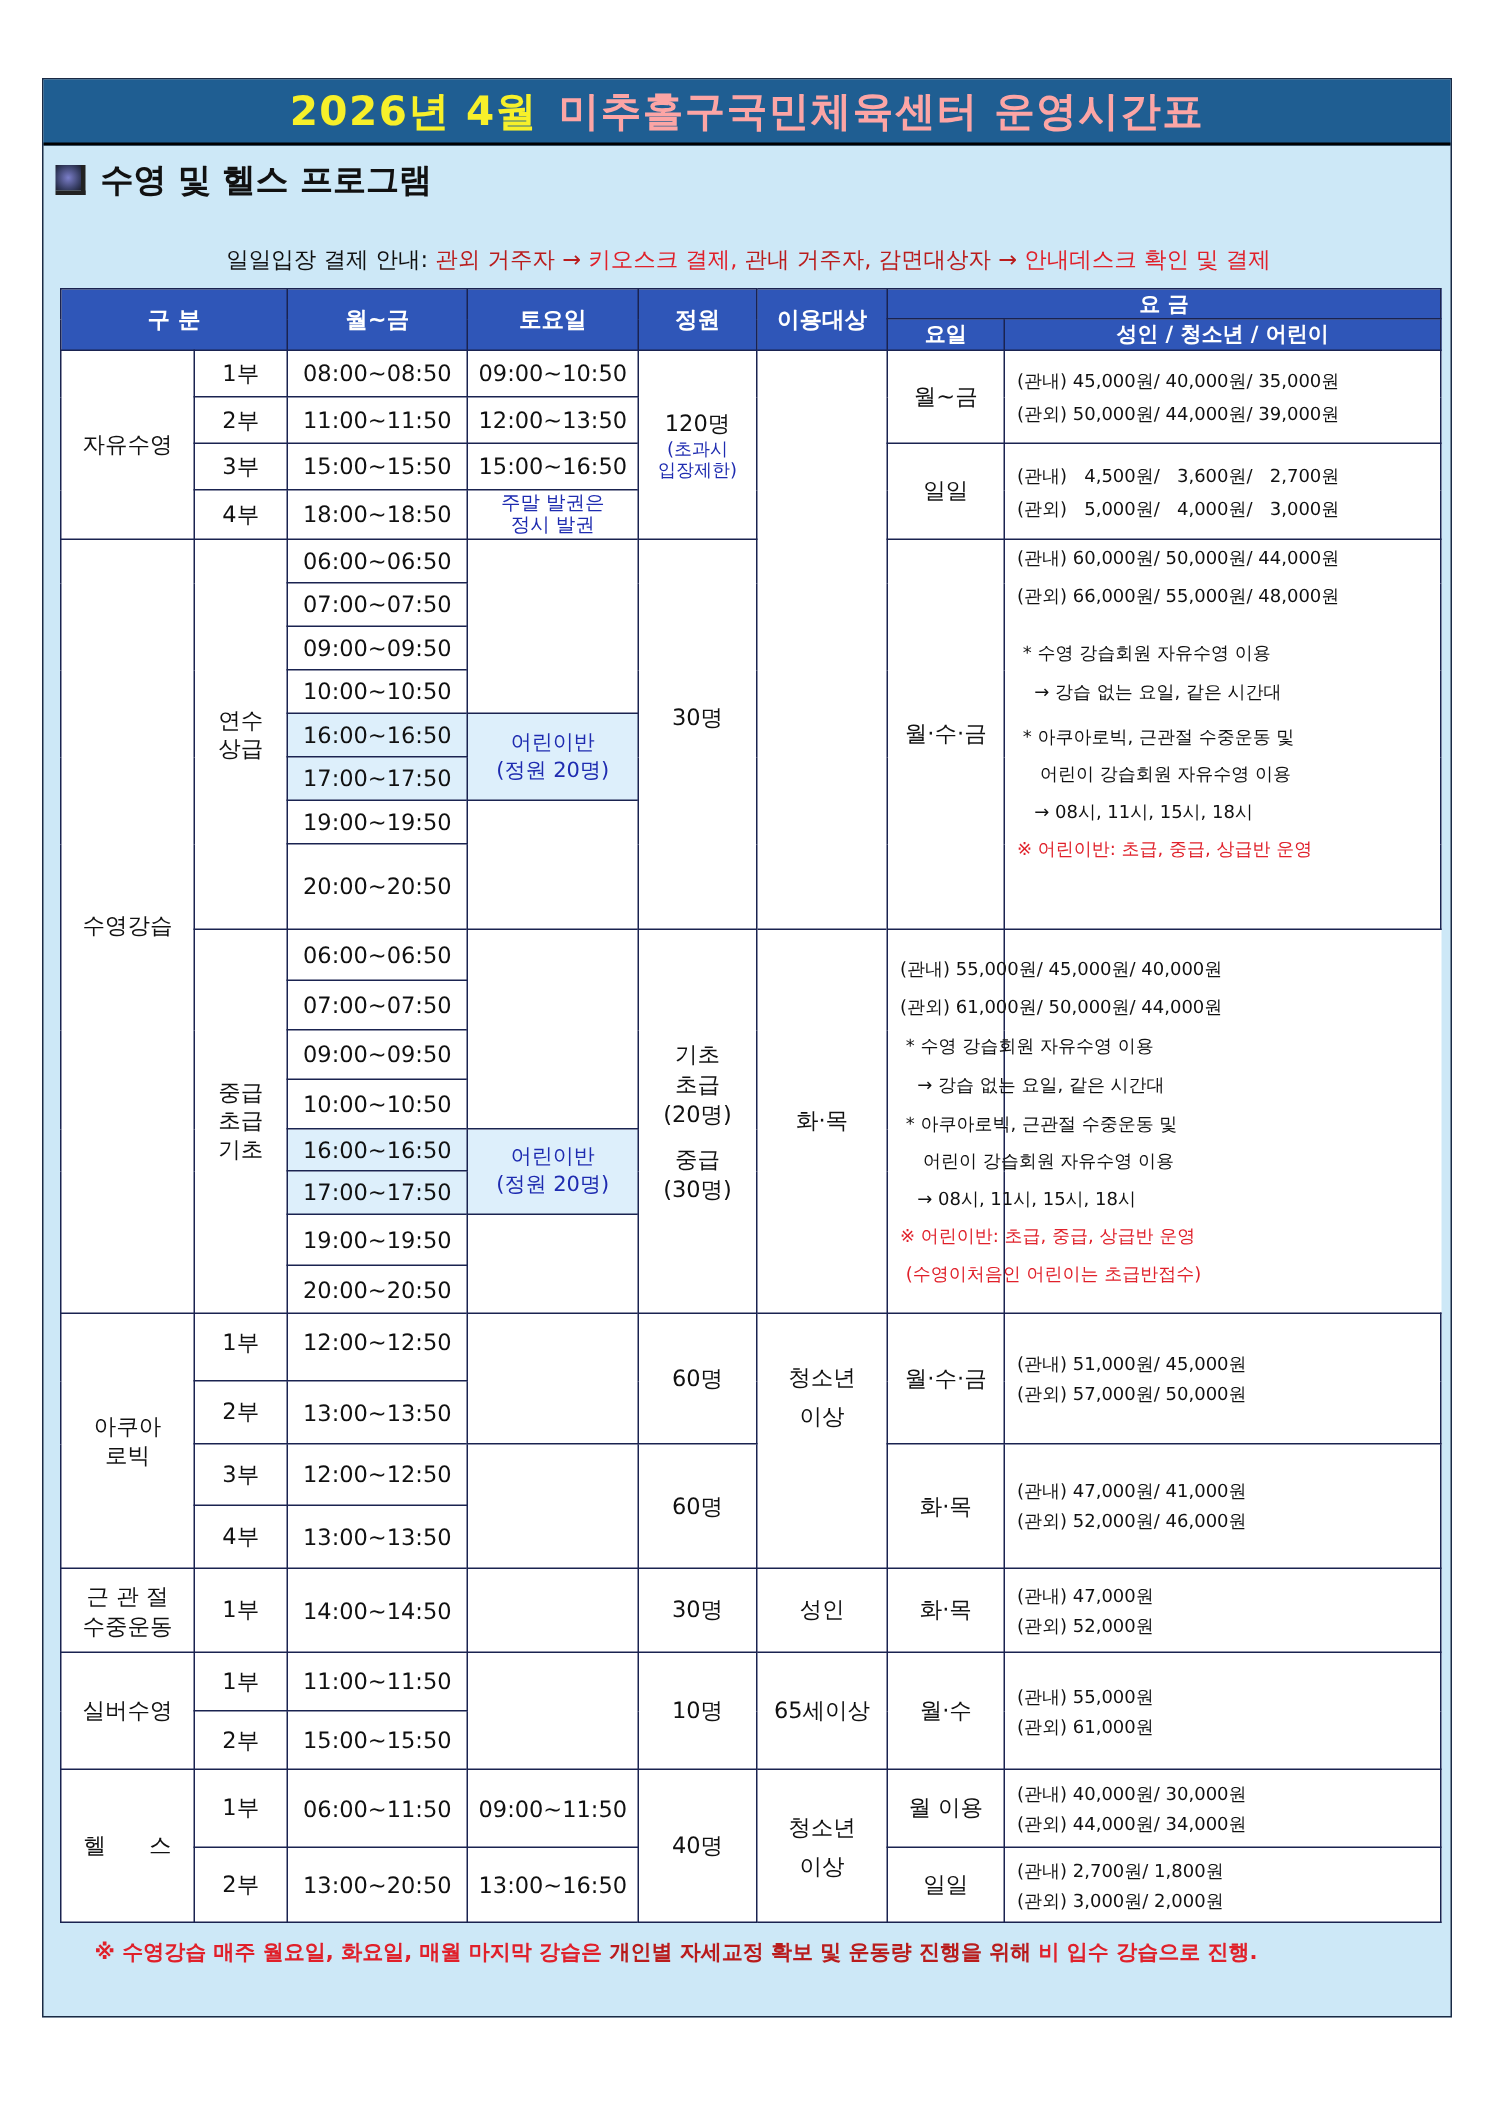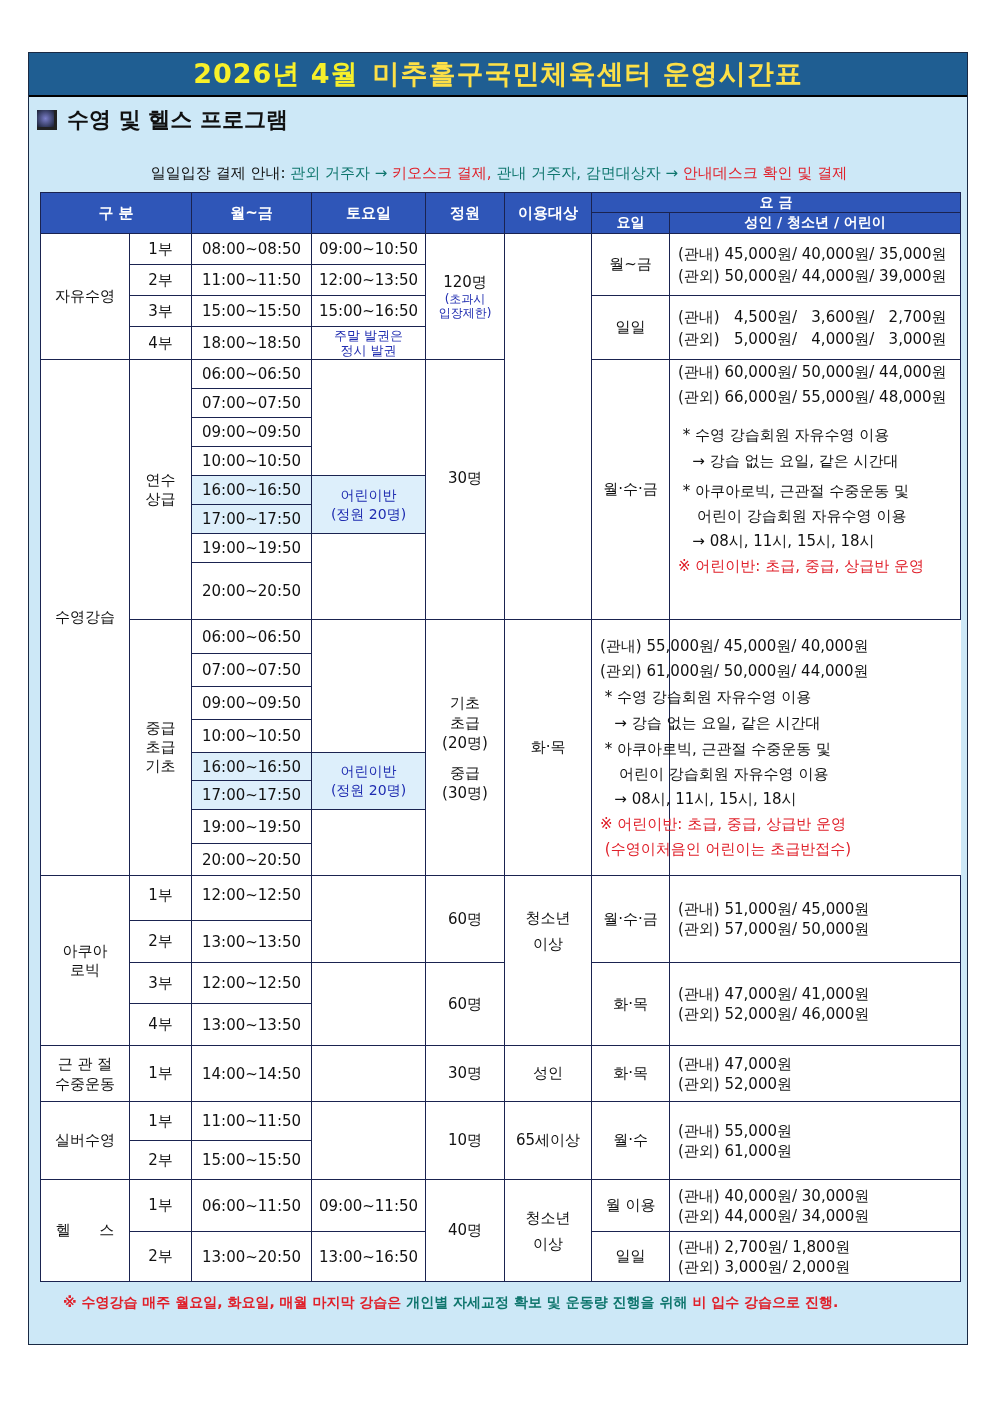--- a/index.html
+++ b/index.html
@@ -1,34 +1,34 @@
 <!DOCTYPE html>
 <html><head>
 <meta charset="utf-8">
 <style>
   html, body { margin:0; padding:0; background:#ffffff; }
   body { width:992px; height:1403px; position:relative; font-family:"DejaVu Sans", sans-serif; color:#111; }
   .frame { position:absolute; left:28px; top:52px; width:940px; height:1293px; border:1px solid #1a2a44; background:#cde8f7; box-sizing:border-box; }
   .title-bar { position:absolute; left:0; top:0; width:100%; height:42px; background:#1f5e92; border-bottom:2px solid #000000; display:flex; align-items:center; justify-content:center; font-weight:bold; font-size:27px; letter-spacing:1px; }
   .title-bar .yl { color:#f7f02a; margin-right:14px; }
-  .title-bar .wh { color:#fde047; }
+  .title-bar .wh { color:#fca5a5; }
   .section-head { position:absolute; left:8px; top:52px; height:30px; display:flex; align-items:center; font-weight:bold; font-size:22px; color:#111; }
   .section-head .sq { width:20px; height:20px; margin-right:10px; background:radial-gradient(circle at 50% 50%, #7b7ec9 0%, #333a5e 70%, #1d1f2e 100%); border-right:3px solid #222; border-bottom:3px solid #222; box-sizing:border-box; }
   .notice1 { position:absolute; left:6px; top:88px; width:928px; font-size:14.5px; white-space:nowrap; text-align:center; color:#1e2bb0; }
   .notice2 { position:absolute; left:0px; top:111px; width:940px; font-size:15px; white-space:nowrap; text-align:center; color:#111; }
   .red { color:#e0202a; }
-  .blue { color:#0f766e;margin-top:22px; }
+  .blue { color:#b91c1c;margin-top:22px; }
 
   table.sched { position:absolute; left:11px; top:139px; width:920px; border-collapse:collapse; table-layout:fixed; background:#ffffff; font-size:15px; }
   table.sched td, table.sched th { border:1px solid #1a2350; text-align:center; vertical-align:middle; padding:0; }
   table.sched th { background:#2f56b8; color:#fff; font-weight:bold; font-size:15px; }
   .kid { background:#ddeffb; }
   .kidtxt { color:#1e2bb0; font-size:14px; line-height:19px; }
   .small-blue { color:#1e2bb0; font-size:12px; line-height:14px; }
-  .price { text-align:left !important; padding-left:8px !important; font-size:15px; line-height:22px; }
+  .price { text-align:left !important; padding-left:8px !important; font-size:12px; line-height:22px; }
   .price .row { white-space:pre; }
   .footer { position:absolute; left:0; top:1238px; width:940px; font-size:14px; font-weight:bold; line-height:22px; }
   .footer div { white-space:nowrap; padding-left:34px; }
 </style>
 </head>
 <body>
 
 <div class="frame">
   <div class="title-bar">
     <span class="yl">2026년 4월</span>

